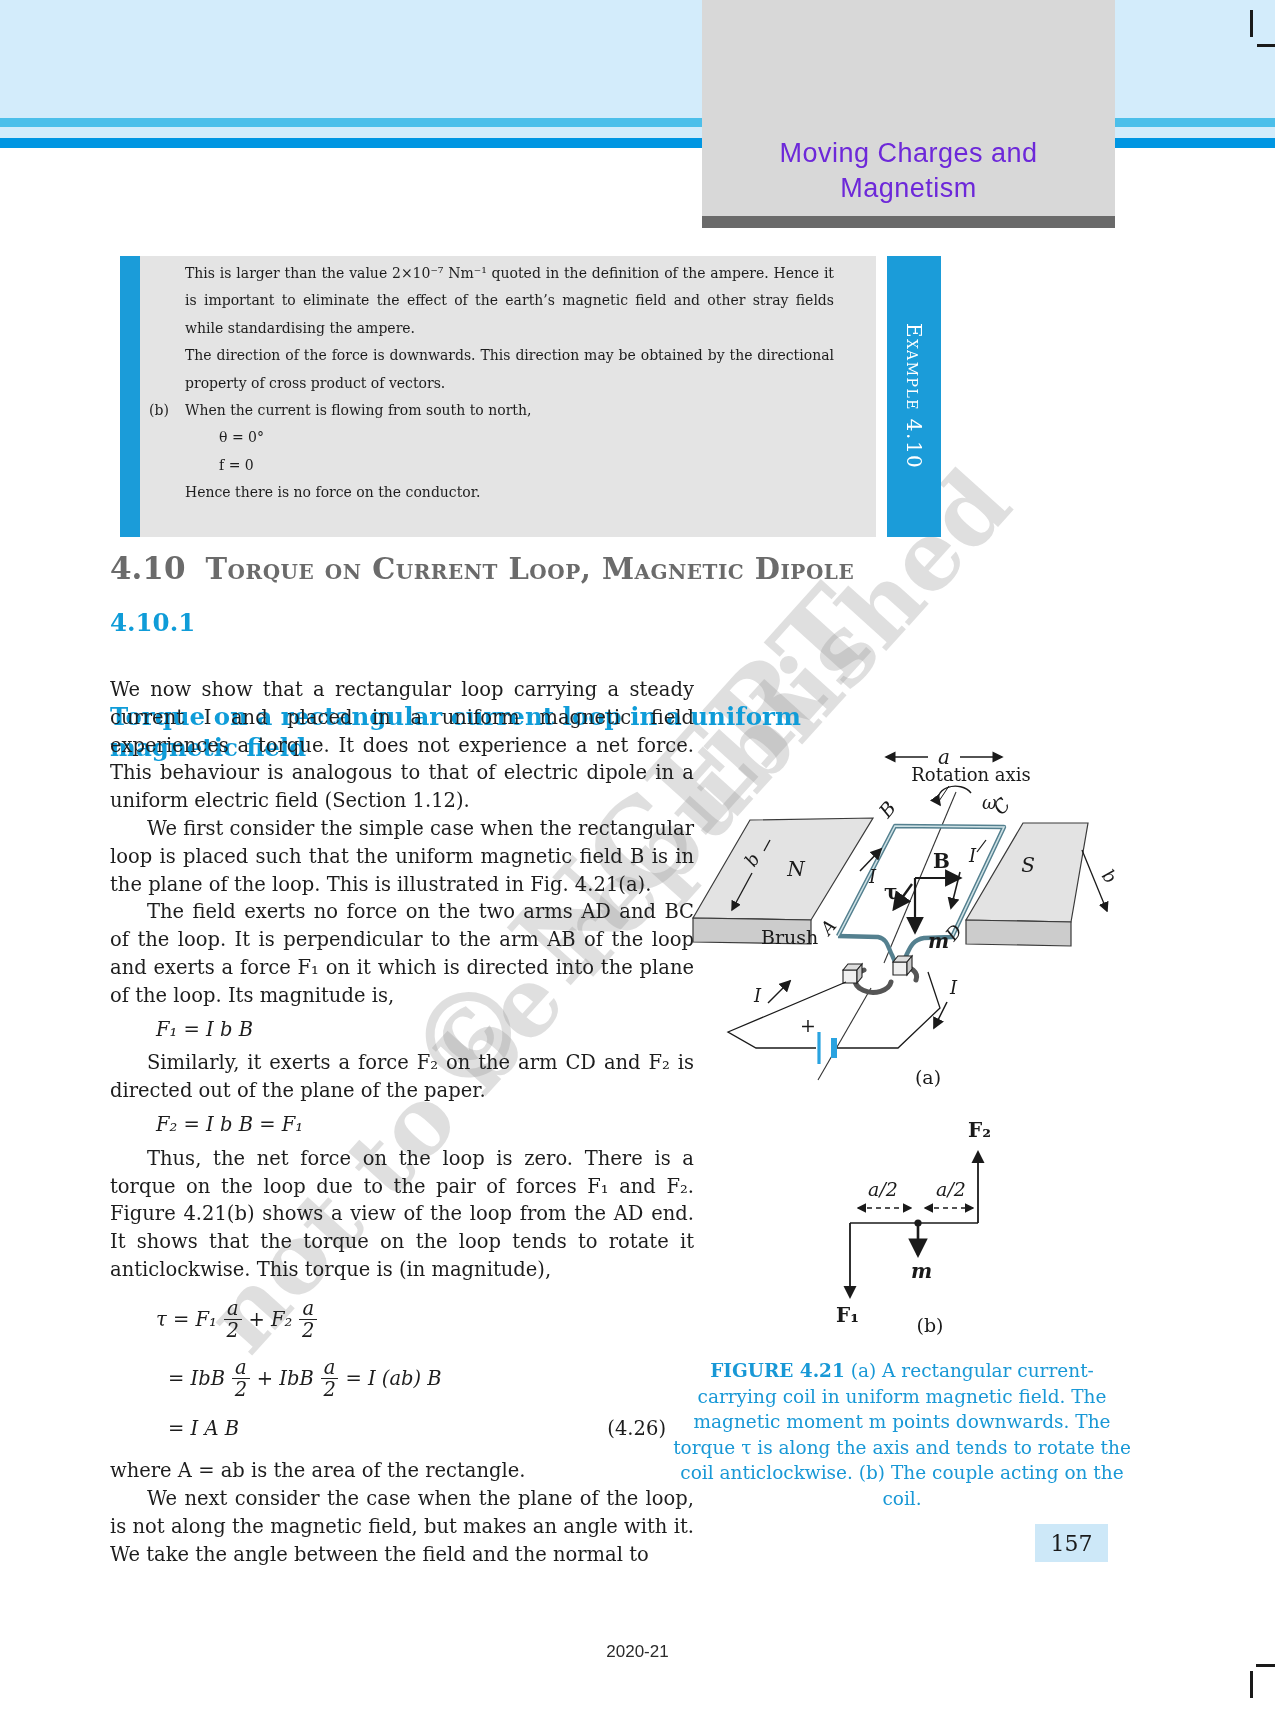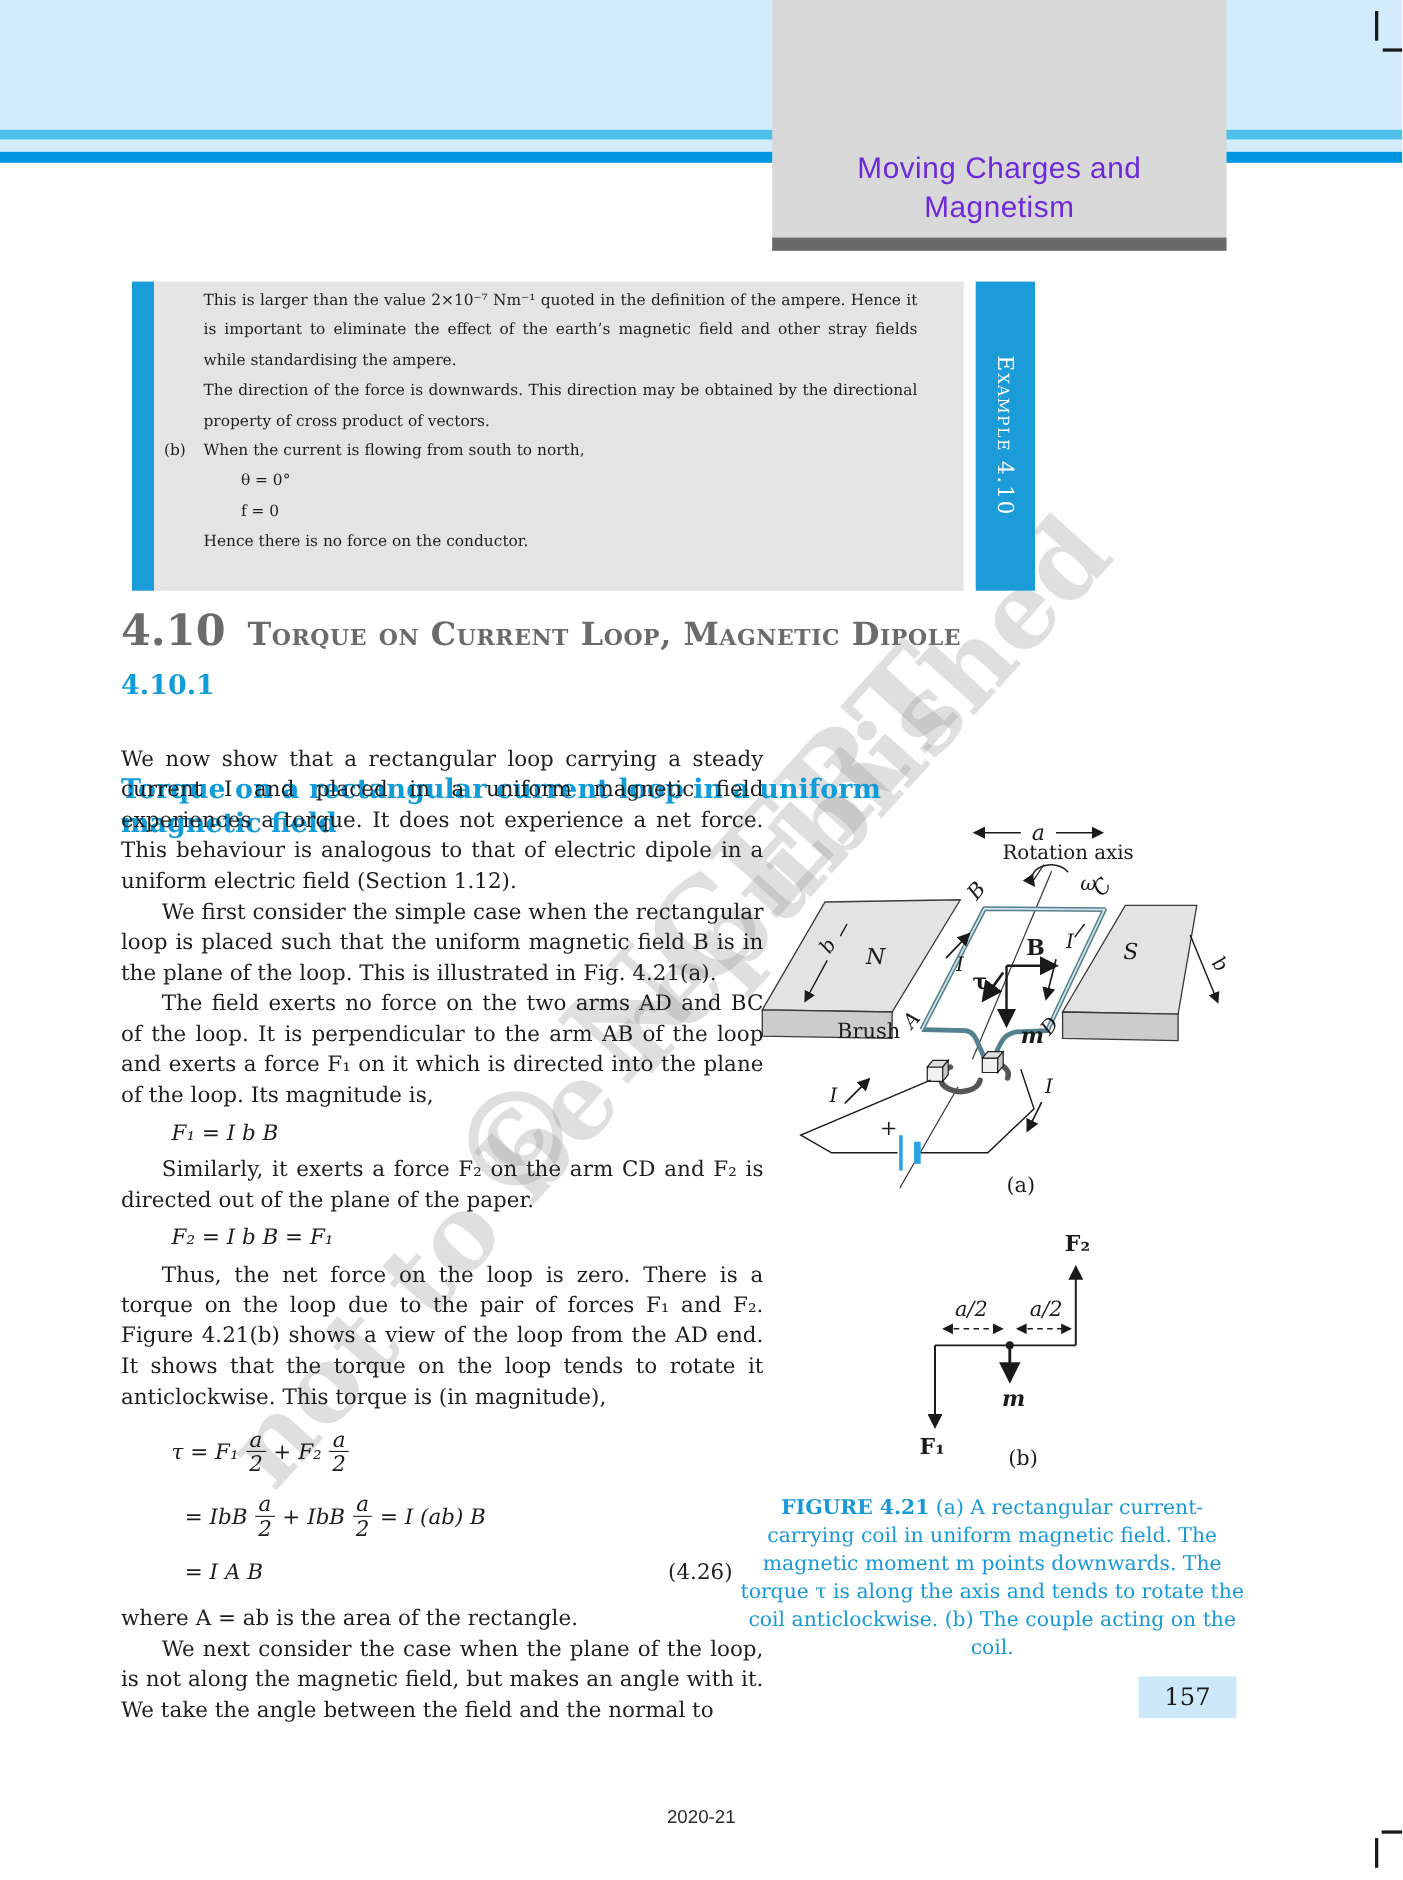--- a/index.html
+++ b/index.html
@@ -32,21 +32,21 @@
   .ex-item{position:relative;}
   .ex-item .marker{position:absolute;left:-36px;top:0;}
   .ex-sym{margin-left:34px;}
   .ex-side{position:absolute;right:0;top:0;width:54px;height:281px;background:#1b9cd9;
            display:flex;align-items:center;justify-content:center;}
   .ex-side span{writing-mode:vertical-rl;color:#fff;font-variant:small-caps;font-size:20px;
                 letter-spacing:1.5px;font-family:"DejaVu Serif", serif;}
   
   .sec-head{position:absolute;left:110px;top:550px;width:790px;z-index:3;color:#6b6b6b;
             font-weight:bold;display:flex;gap:20px;align-items:baseline;}
-  .sec-head .num{font-size:39px;}
+  .sec-head .num{font-size:31px;}
   .sec-head .ttl{font-size:29px;font-variant:small-caps;letter-spacing:.5px;}
   .subsec{position:absolute;left:110px;top:607px;width:720px;z-index:3;color:#0f9cd8;font-weight:bold;
           display:flex;gap:22px;font-size:24.5px;line-height:31px;flex-direction:column;}
   .subsec .num{flex:0 0 72px;}
   
   .bodycol{position:absolute;left:110px;top:676px;width:584px;z-index:3;
            font-size:19.5px;line-height:27.8px;}
   .bodycol p{margin:0;text-align:justify;}
   .bodycol p.ind{text-indent:37px;}
   .eqline{margin:6px 0 6px 46px;font-style:italic;}
@@ -58,21 +58,21 @@
   .frac .fn{display:block;line-height:1.1;padding:0 3px;border-bottom:1.4px solid #222;}
   .frac .fd{display:block;line-height:1.15;}
   .eq-num{margin-left:auto;padding-right:28px;font-style:normal;}
   
   .figa{position:absolute;left:688px;top:680px;z-index:3;}
   .figb{position:absolute;left:690px;top:1092px;z-index:3;}
   svg text{font-family:"DejaVu Serif", serif;fill:#1a1a1a;}
   .caption{position:absolute;left:673px;top:1358px;width:458px;z-index:3;text-align:center;
            color:#1898d6;font-size:18.5px;line-height:25.5px;}
   .caption strong{font-weight:bold;}
-  .pagebox{position:absolute;left:1035px;top:1524px;width:89px;height:38px;background:#cde8f8;z-index:3;
+  .pagebox{position:absolute;left:1035px;top:1524px;width:73px;height:38px;background:#cde8f8;z-index:3;
            display:flex;align-items:center;justify-content:center;font-size:22px;color:#1a1a1a;}
   .footer{position:absolute;left:0;top:1642px;width:100%;text-align:center;z-index:3;
           font-family:"Liberation Sans", sans-serif;font-size:17px;color:#2b2b2b;}
 </style>
 </head>
 <body>
 
 <div class="page">
 
   <div class="band b1"></div>

